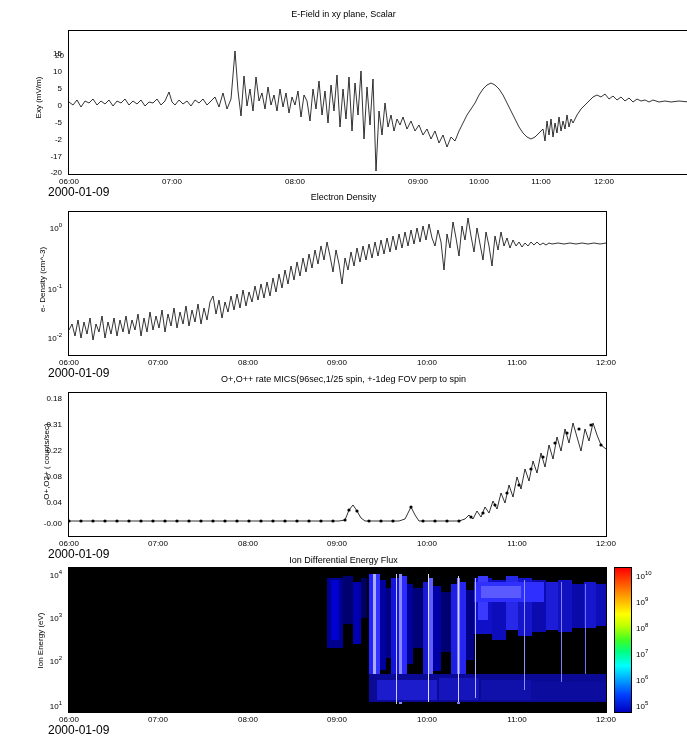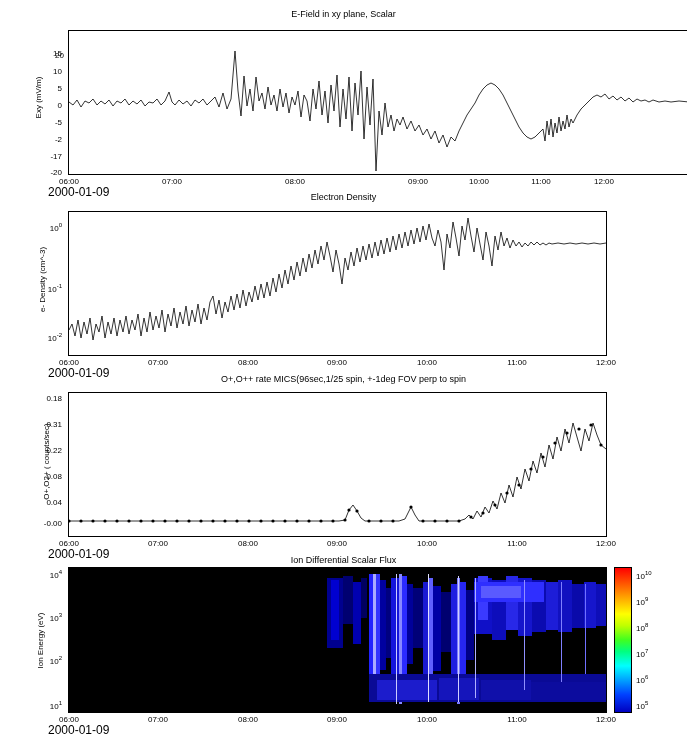--- a/index.html
+++ b/index.html
@@ -158,21 +158,21 @@
     <div class="xtick" style="left:137px;top:539px;width:42px;">07:00</div>
     <div class="xtick" style="left:227px;top:539px;width:42px;">08:00</div>
     <div class="xtick" style="left:316px;top:539px;width:42px;">09:00</div>
     <div class="xtick" style="left:406px;top:539px;width:42px;">10:00</div>
     <div class="xtick" style="left:496px;top:539px;width:42px;">11:00</div>
     <div class="xtick" style="left:585px;top:539px;width:42px;">12:00</div>
     <div class="datelabel" style="left:48px;top:547px;">2000-01-09</div>
   </div>
 
   <div>
-    <div class="ptitle" style="left:0;top:555px;">Ion Differential Scalar Flux</div>
+    <div class="ptitle" style="left:0;top:555px;">Ion Differential Energy Flux</div>
     <div class="frame dark" style="left:68px;top:567px;width:539px;height:146px;overflow:hidden;">
       <svg width="537" height="144" viewBox="0 0 537 144" style="position:absolute;left:0;top:0;">
         <rect x="0" y="0" width="537" height="144" fill="#000000"></rect>
 
         <g>
 
           <rect x="258" y="10" width="16" height="70" fill="#00008f"></rect>
           <rect x="262" y="12" width="8" height="60" fill="#0000d0"></rect>
           <rect x="274" y="8" width="10" height="48" fill="#000070"></rect>
           <rect x="284" y="14" width="8" height="62" fill="#0000b0"></rect>

